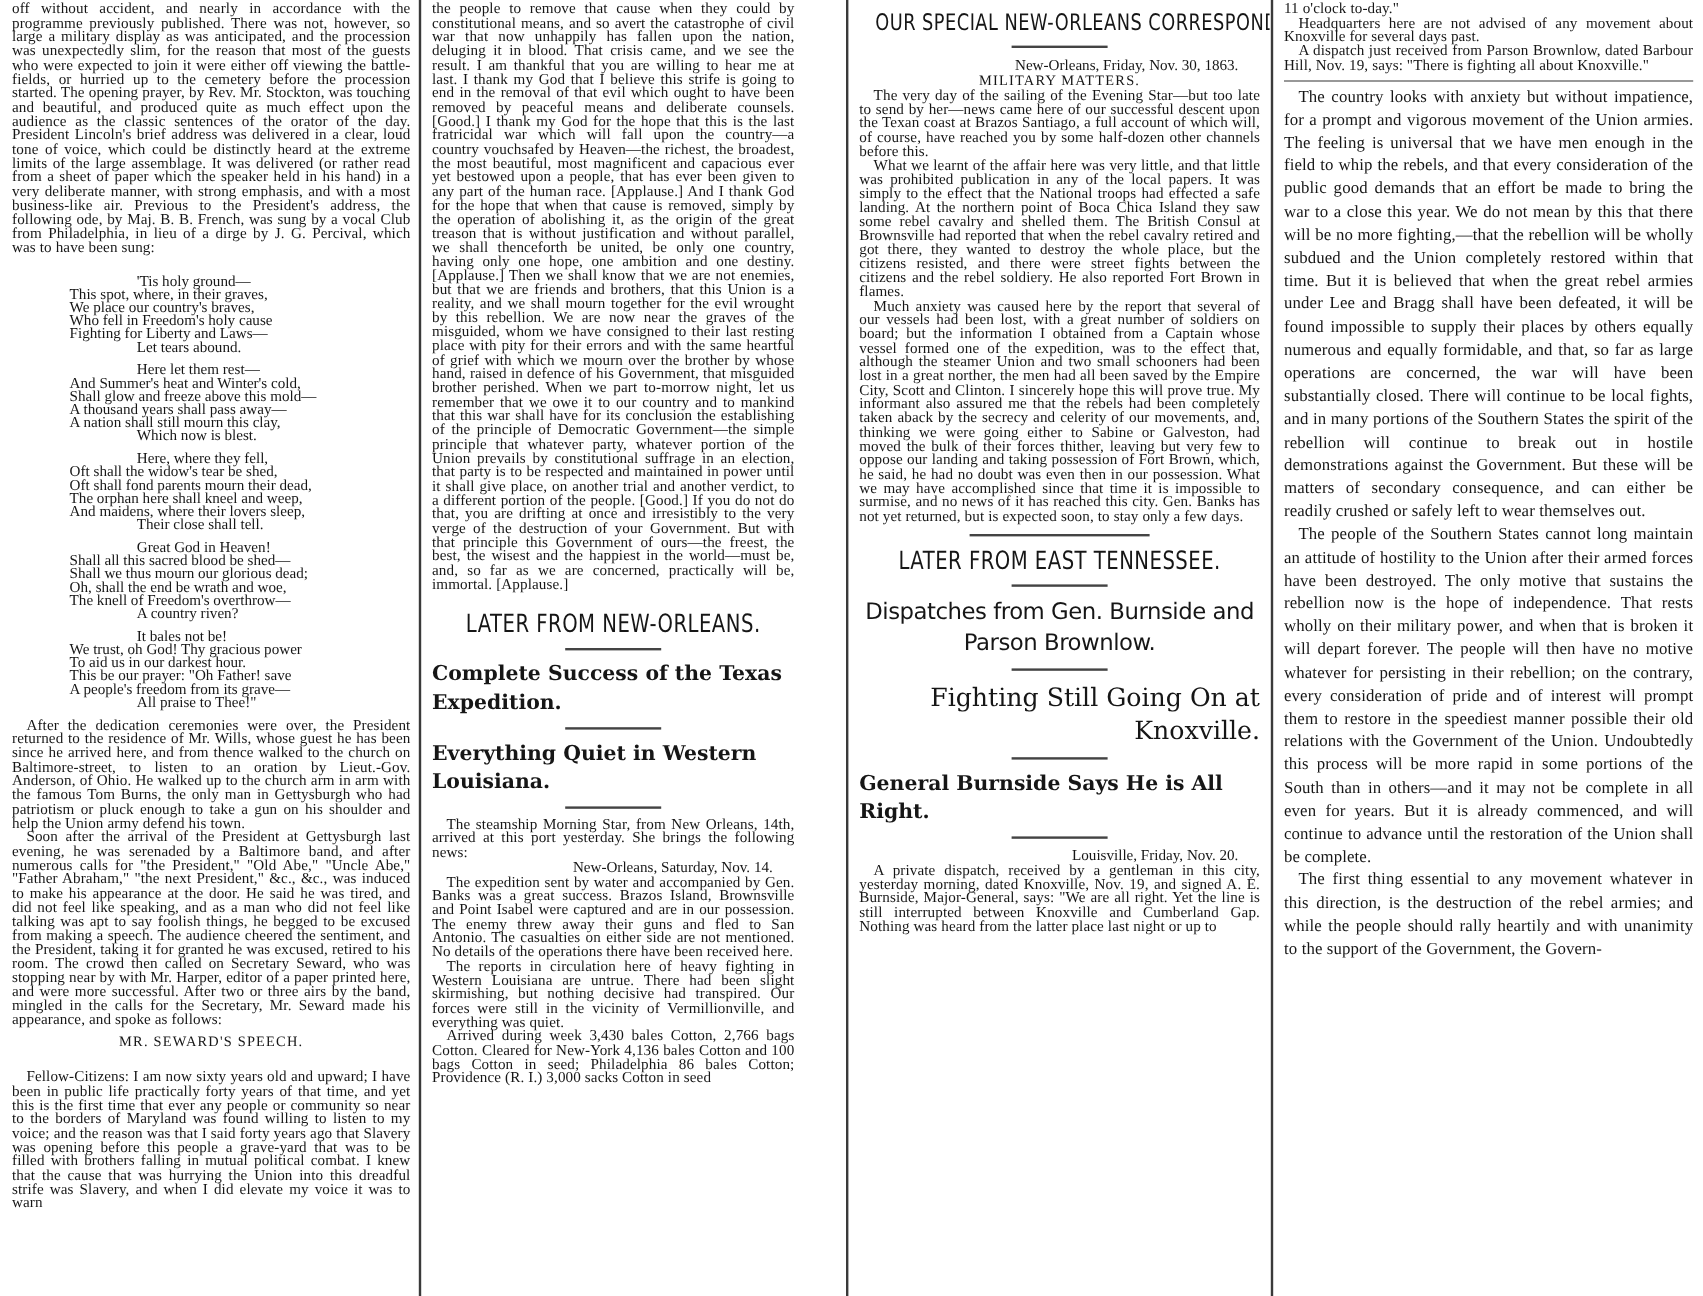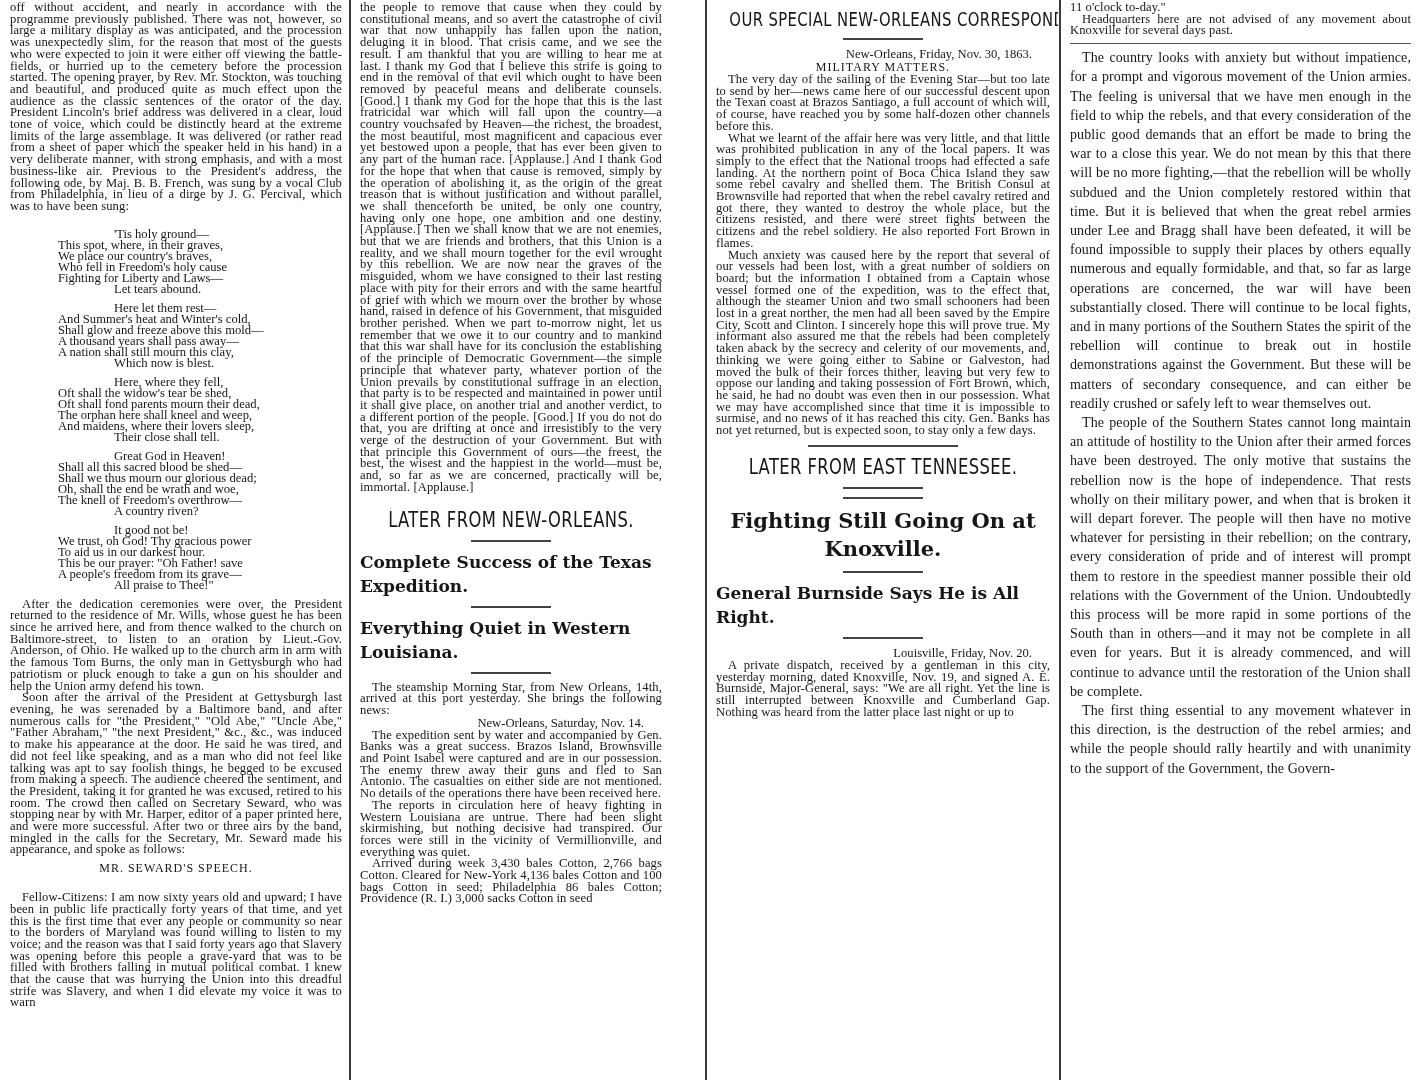--- a/index.html
+++ b/index.html
@@ -14,21 +14,21 @@
   p { margin:0; text-align:justify; font-size:12.6px; line-height:11.7px; letter-spacing:0.1px; }
   p.ind { text-indent:12px; }
   .poem { margin:16px 0 6px 48px; font-size:12.6px; line-height:11px; }
   .poem .st { margin-bottom:8px; }
   .poem .c { padding-left:56px; }
   .hd-caps { font-family:"DejaVu Sans","Liberation Sans",sans-serif; font-weight:normal;
              font-size:21px; text-align:center; letter-spacing:0.5px; transform:scaleX(0.78);
              transform-origin:center; white-space:nowrap; margin:6px -20px; }
   .hd-gothic { font-family:"DejaVu Serif",serif; font-weight:bold; font-size:17px; line-height:24px; margin:4px 0; }
   .hd-cond { font-family:"DejaVu Sans","Liberation Sans",sans-serif; text-align:center; font-size:19px; line-height:26px; margin:4px 0; letter-spacing:-0.4px; }
-  .hd-bold { font-family:"DejaVu Serif",serif; font-weight:bold; text-align:center; font-size:21px; line-height:28px; margin:4px 0; }
+  .hd-bold { font-family:"DejaVu Serif",serif; font-weight:normal; text-align:right; font-size:21px; line-height:28px; margin:4px 0; }
   .dash { width:80px; height:2px; background:#444; margin:8px auto; }
   .dateline { text-align:right; font-size:12.6px; line-height:13px; padding-right:18px; }
   .sub { text-align:center; font-size:12px; letter-spacing:1px; line-height:13px; }
   .big p { font-size:14px; line-height:19.2px; }
   .big .title { font-weight:bold; font-size:17px; text-align:center; line-height:20px; letter-spacing:0.6px; }
   .box { border-bottom:1px solid #555; padding-bottom:6px; margin-bottom:4px; }
 </style>
 </head>
 <body>
 
@@ -65,21 +65,21 @@
     </div>
     <div class="st">
       <div class="c">Great God in Heaven!</div>
       <div>Shall all this sacred blood be shed—</div>
       <div>Shall we thus mourn our glorious dead;</div>
       <div>Oh, shall the end be wrath and woe,</div>
       <div>The knell of Freedom's overthrow—</div>
       <div class="c">A country riven?</div>
     </div>
     <div class="st">
-      <div class="c">It good not be!</div>
+      <div class="c">It bales not be!</div>
       <div>We trust, oh God! Thy gracious power</div>
       <div>To aid us in our darkest hour.</div>
       <div>This be our prayer: "Oh Father! save</div>
       <div>A people's freedom from its grave—</div>
       <div class="c">All praise to Thee!"</div>
     </div>
   </div>
   <p class="ind">After the dedication ceremonies were over, the President returned to the residence of Mr. Wills, whose guest he has been since he arrived here, and from thence walked to the church on Baltimore-street, to listen to an oration by Lieut.-Gov. Anderson, of Ohio. He walked up to the church arm in arm with the famous Tom Burns, the only man in Gettysburgh who had patriotism or pluck enough to take a gun on his shoulder and help the Union army defend his town.</p>
   <p class="ind">Soon after the arrival of the President at Gettysburgh last evening, he was serenaded by a Baltimore band, and after numerous calls for "the President," "Old Abe," "Uncle Abe," "Father Abraham," "the next President," &amp;c., &amp;c., was induced to make his appearance at the door. He said he was tired, and did not feel like speaking, and as a man who did not feel like talking was apt to say foolish things, he begged to be excused from making a speech. The audience cheered the sentiment, and the President, taking it for granted he was excused, retired to his room. The crowd then called on Secretary Seward, who was stopping near by with Mr. Harper, editor of a paper printed here, and were more successful. After two or three airs by the band, mingled in the calls for the Secretary, Mr. Seward made his appearance, and spoke as follows:</p>
   <div class="sub" style="margin:6px 0 17px">MR. SEWARD'S SPEECH.</div>
@@ -105,32 +105,34 @@
   <div class="hd-caps" style="font-size:19px;margin:4px -30px">OUR SPECIAL NEW-ORLEANS CORRESPONDENTS.</div>
   <div class="dash"></div>
   <div class="dateline">New-Orleans, Friday, Nov. 30, 1863.</div>
   <div class="sub">MILITARY MATTERS.</div>
   <p class="ind">The very day of the sailing of the Evening Star—but too late to send by her—news came here of our successful descent upon the Texan coast at Brazos Santiago, a full account of which will, of course, have reached you by some half-dozen other channels before this.</p>
   <p class="ind">What we learnt of the affair here was very little, and that little was prohibited publication in any of the local papers. It was simply to the effect that the National troops had effected a safe landing. At the northern point of Boca Chica Island they saw some rebel cavalry and shelled them. The British Consul at Brownsville had reported that when the rebel cavalry retired and got there, they wanted to destroy the whole place, but the citizens resisted, and there were street fights between the citizens and the rebel soldiery. He also reported Fort Brown in flames.</p>
   <p class="ind">Much anxiety was caused here by the report that several of our vessels had been lost, with a great number of soldiers on board; but the information I obtained from a Captain whose vessel formed one of the expedition, was to the effect that, although the steamer Union and two small schooners had been lost in a great norther, the men had all been saved by the Empire City, Scott and Clinton. I sincerely hope this will prove true. My informant also assured me that the rebels had been completely taken aback by the secrecy and celerity of our movements, and, thinking we were going either to Sabine or Galveston, had moved the bulk of their forces thither, leaving but very few to oppose our landing and taking possession of Fort Brown, which, he said, he had no doubt was even then in our possession. What we may have accomplished since that time it is impossible to surmise, and no news of it has reached this city. Gen. Banks has not yet returned, but is expected soon, to stay only a few days.</p>
   <div class="dash" style="width:150px"></div>
   <div class="hd-caps">LATER FROM EAST TENNESSEE.</div>
   <div class="dash"></div>
+  <div class="hd-cond">Dispatches from Gen. Burnside and Parson Brownlow.</div>
   <div class="dash"></div>
   <div class="hd-bold">Fighting Still Going On at Knoxville.</div>
   <div class="dash"></div>
   <div class="hd-gothic">General Burnside Says He is All Right.</div>
   <div class="dash"></div>
   <div class="dateline">Louisville, Friday, Nov. 20.</div>
   <p class="ind">A private dispatch, received by a gentleman in this city, yesterday morning, dated Knoxville, Nov. 19, and signed A. E. Burnside, Major-General, says: "We are all right. Yet the line is still interrupted between Knoxville and Cumberland Gap. Nothing was heard from the latter place last night or up to</p>
 </div>
 
 <div class="col" id="c4">
   <div class="box">
     <p>11 o'clock to-day."</p>
     <p class="ind">Headquarters here are not advised of any movement about Knoxville for several days past.</p>
+    <p class="ind">A dispatch just received from Parson Brownlow, dated Barbour Hill, Nov. 19, says: "There is fighting all about Knoxville."</p>
   </div>
   <div class="big">
     <p class="ind">The country looks with anxiety but without impatience, for a prompt and vigorous movement of the Union armies. The feeling is universal that we have men enough in the field to whip the rebels, and that every consideration of the public good demands that an effort be made to bring the war to a close this year. We do not mean by this that there will be no more fighting,—that the rebellion will be wholly subdued and the Union completely restored within that time. But it is believed that when the great rebel armies under Lee and Bragg shall have been defeated, it will be found impossible to supply their places by others equally numerous and equally formidable, and that, so far as large operations are concerned, the war will have been substantially closed. There will continue to be local fights, and in many portions of the Southern States the spirit of the rebellion will continue to break out in hostile demonstrations against the Government. But these will be matters of secondary consequence, and can either be readily crushed or safely left to wear themselves out.</p>
     <p class="ind">The people of the Southern States cannot long maintain an attitude of hostility to the Union after their armed forces have been destroyed. The only motive that sustains the rebellion now is the hope of independence. That rests wholly on their military power, and when that is broken it will depart forever. The people will then have no motive whatever for persisting in their rebellion; on the contrary, every consideration of pride and of interest will prompt them to restore in the speediest manner possible their old relations with the Government of the Union. Undoubtedly this process will be more rapid in some portions of the South than in others—and it may not be complete in all even for years. But it is already commenced, and will continue to advance until the restoration of the Union shall be complete.</p>
     <p class="ind">The first thing essential to any movement whatever in this direction, is the destruction of the rebel armies; and while the people should rally heartily and with unanimity to the support of the Government, the Govern-</p>
   </div>
 </div>
 
 </body></html>

